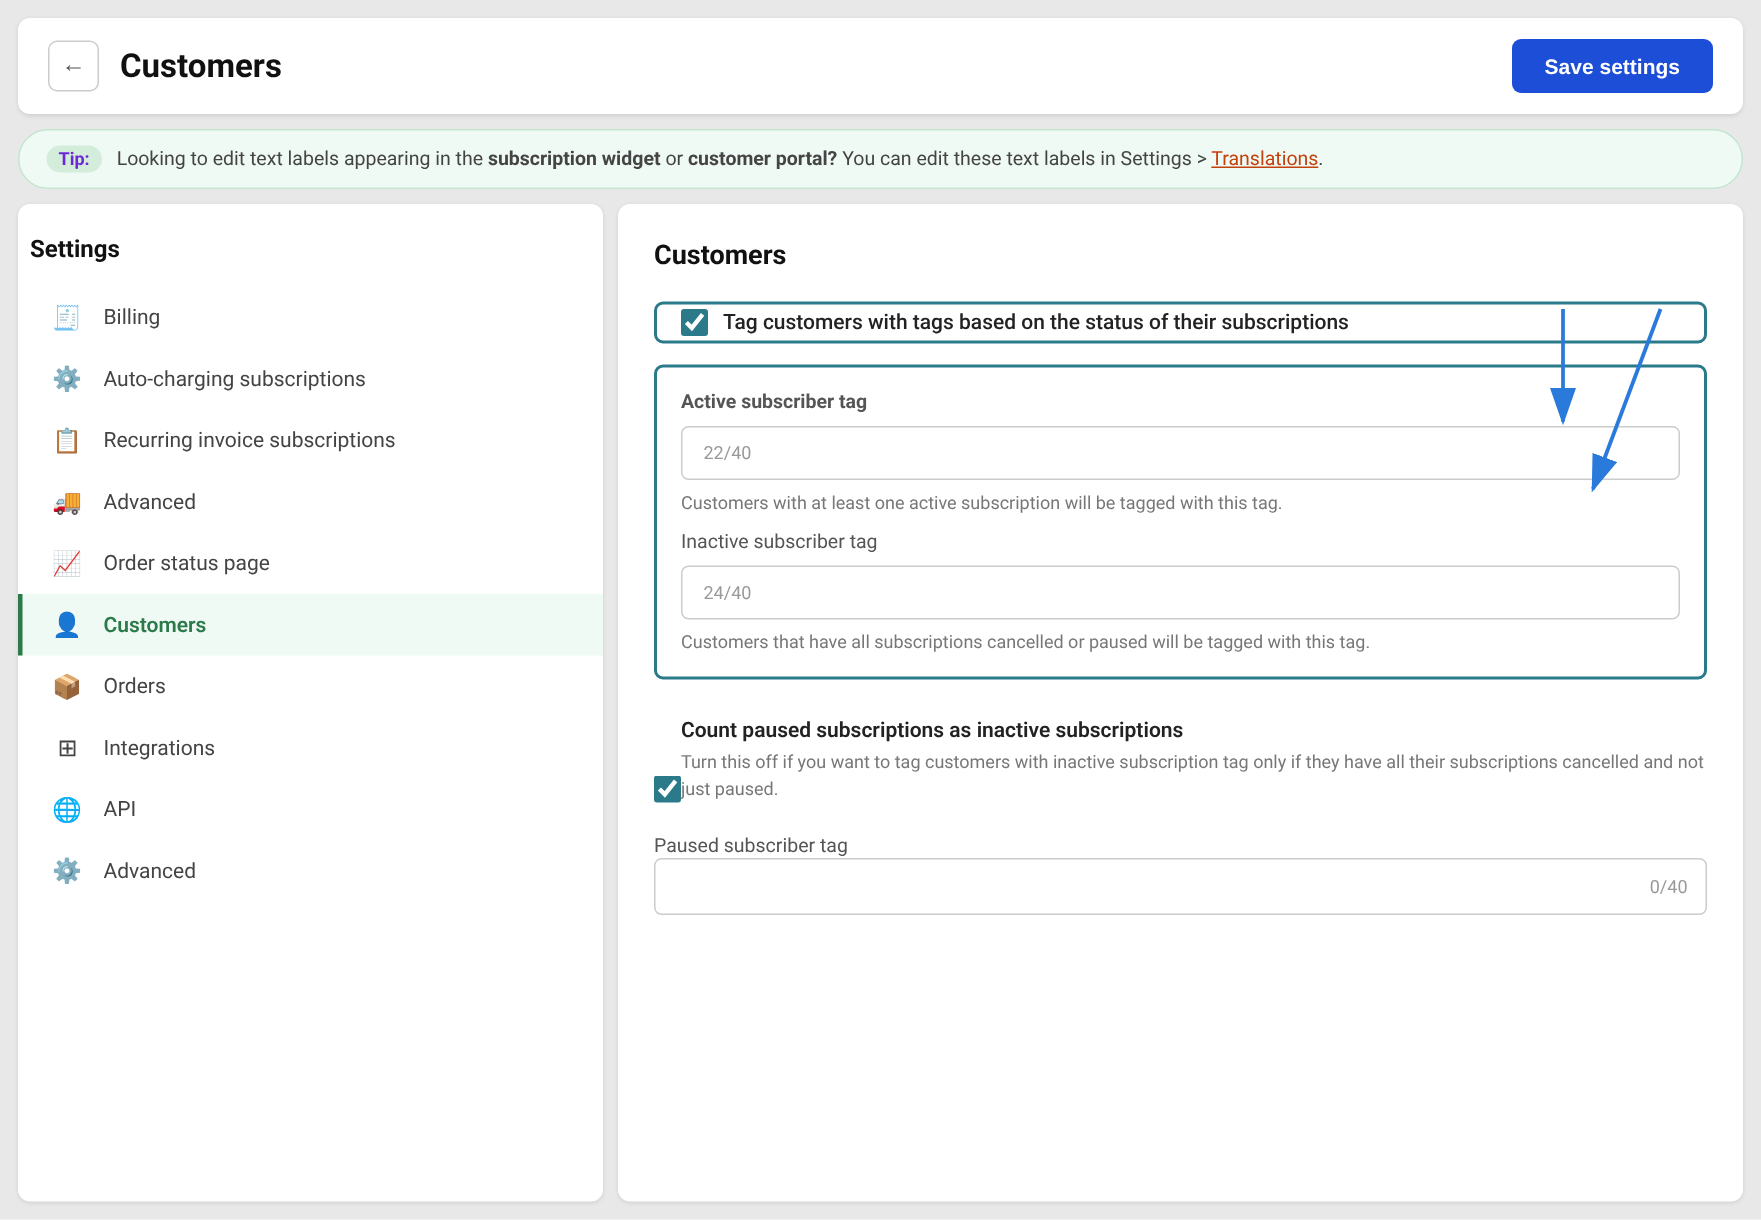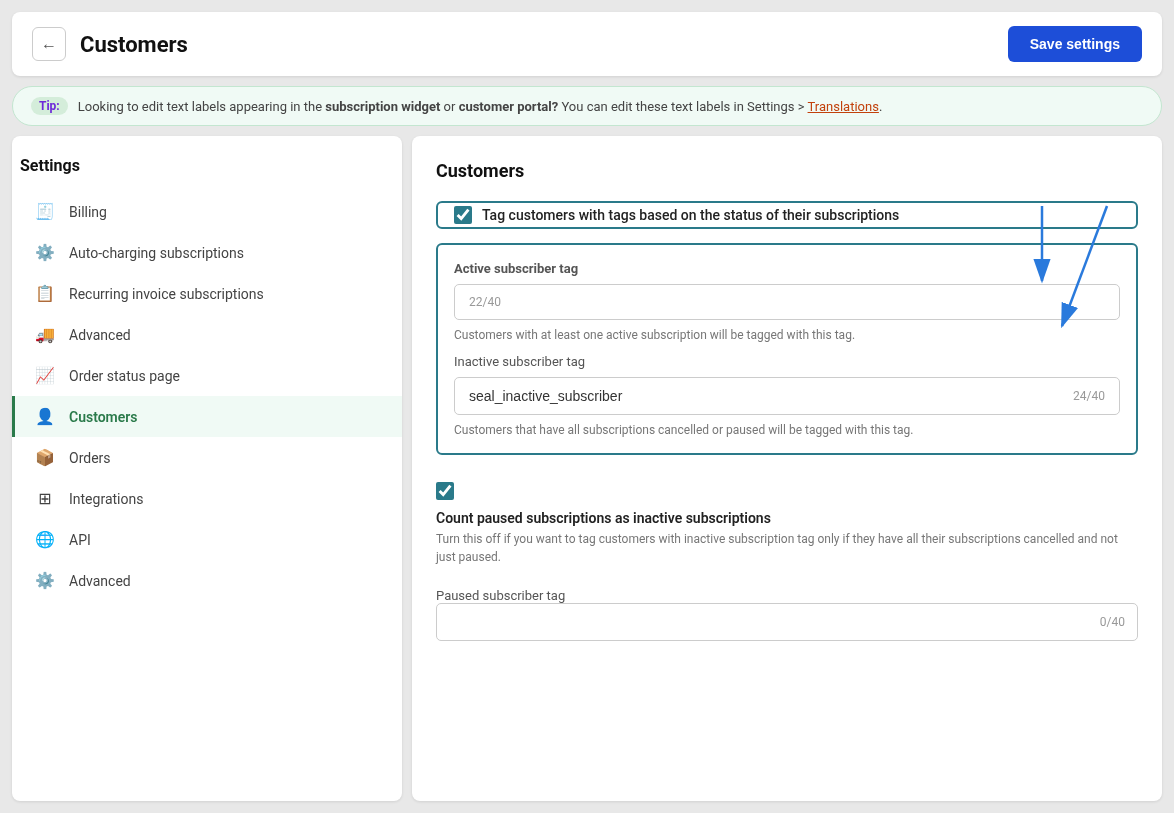--- a/index.html
+++ b/index.html
@@ -210,25 +210,23 @@
       color: #777;
     }
     .inactive-label {
       font-size: 13px;
       color: #555;
       margin: 12px 0 8px 0;
     }
     
     .count-paused-row {
       display: flex;
-      align-items: flex-start;
-      gap: 10px;
+      align-items: flex-end;
       padding: 12px 0;
       margin-bottom: 10px;
-      flex-direction: column;
     }
     .count-paused-row input[type="checkbox"] {
       width: 18px;
       height: 18px;
       accent-color: #2a7a8a;
       cursor: pointer;
       margin-top: 1px;
       flex-shrink: 0;
     }
     .count-paused-text {
@@ -386,21 +384,20 @@
       <div class="tag-section">
 
         <div class="tag-label">Active subscriber tag</div>
         <div class="tag-input-wrap">
           <span class="tag-count">22/40</span>
         </div>
         <div class="tag-hint">Customers with at least one active subscription will be tagged with this tag.</div>
 
         <div class="inactive-label">Inactive subscriber tag</div>
         <div class="tag-input-wrap">
-          <input type="text" value="seal_inactive_subscriber" style="">
           <span class="tag-count">24/40</span>
         </div>
         <div class="tag-hint">Customers that have all subscriptions cancelled or paused will be tagged with this tag.</div>
       </div>
 
       <div class="count-paused-row">
         <input type="checkbox" checked="" style="">
         <div class="count-paused-text">
           <span class="count-paused-title">Count paused subscriptions as inactive subscriptions</span>
           <span class="count-paused-desc">Turn this off if you want to tag customers with inactive subscription tag only if they have all their subscriptions cancelled and not just paused.</span>

